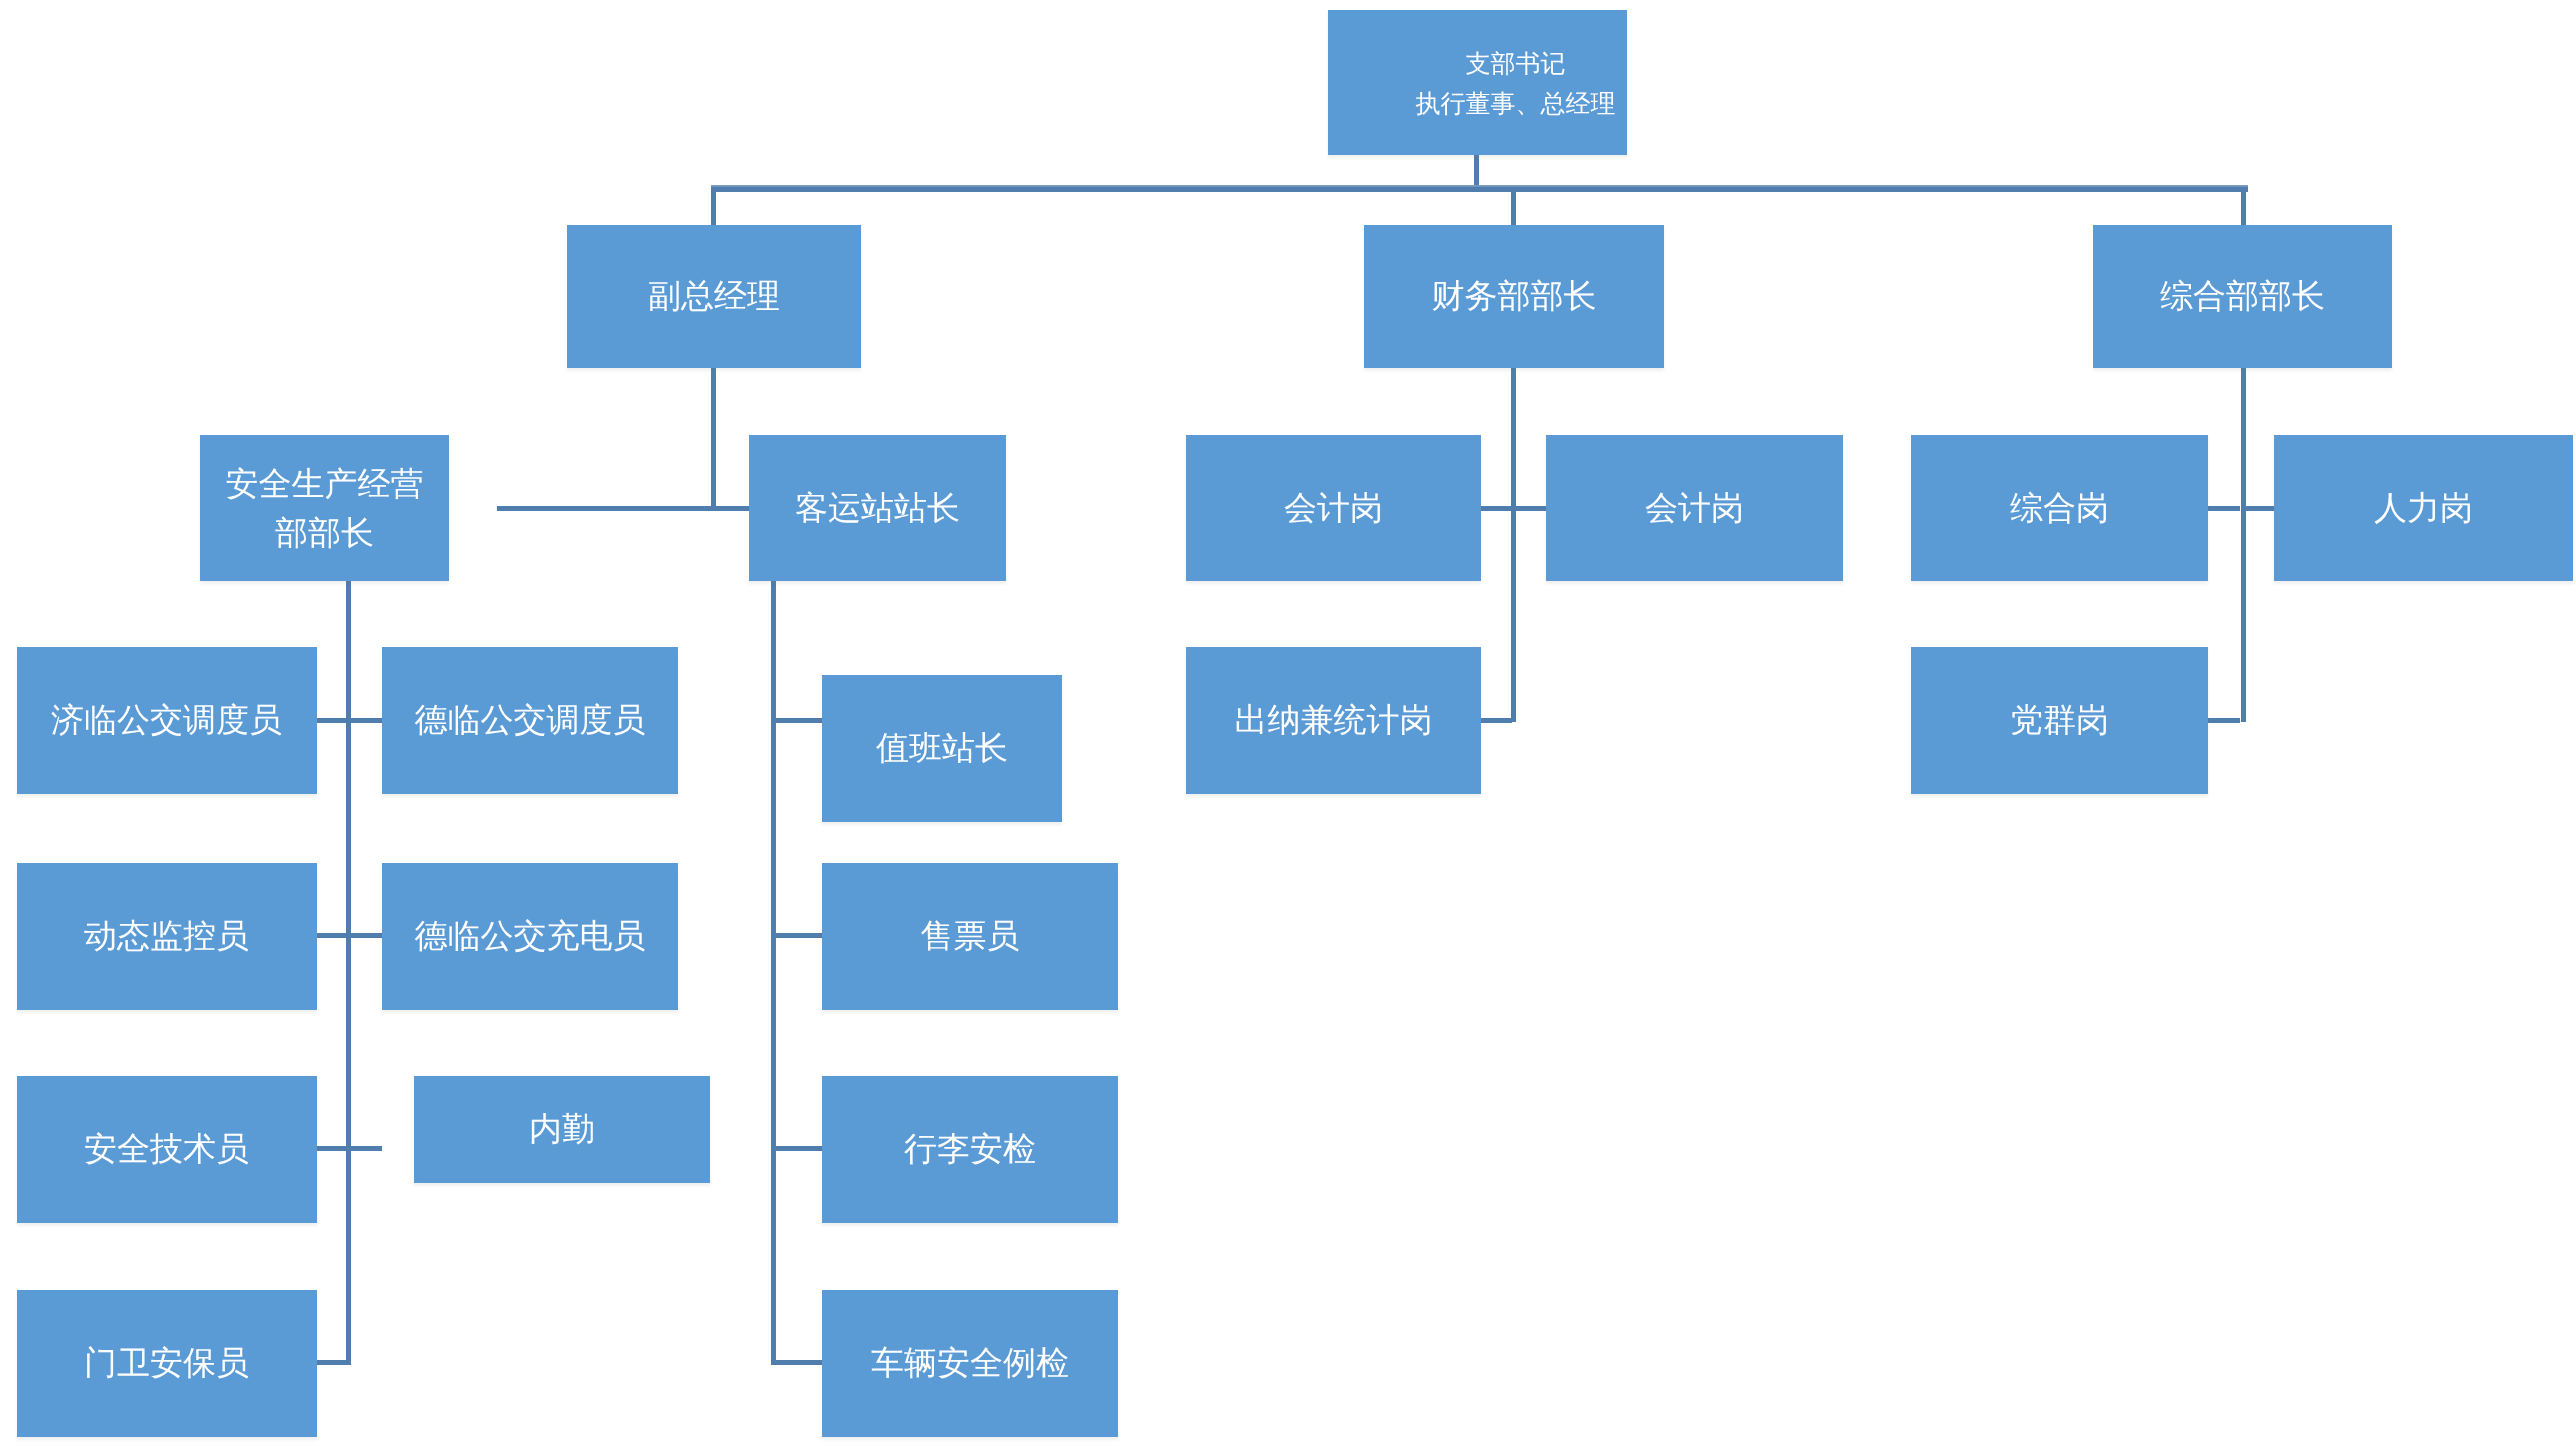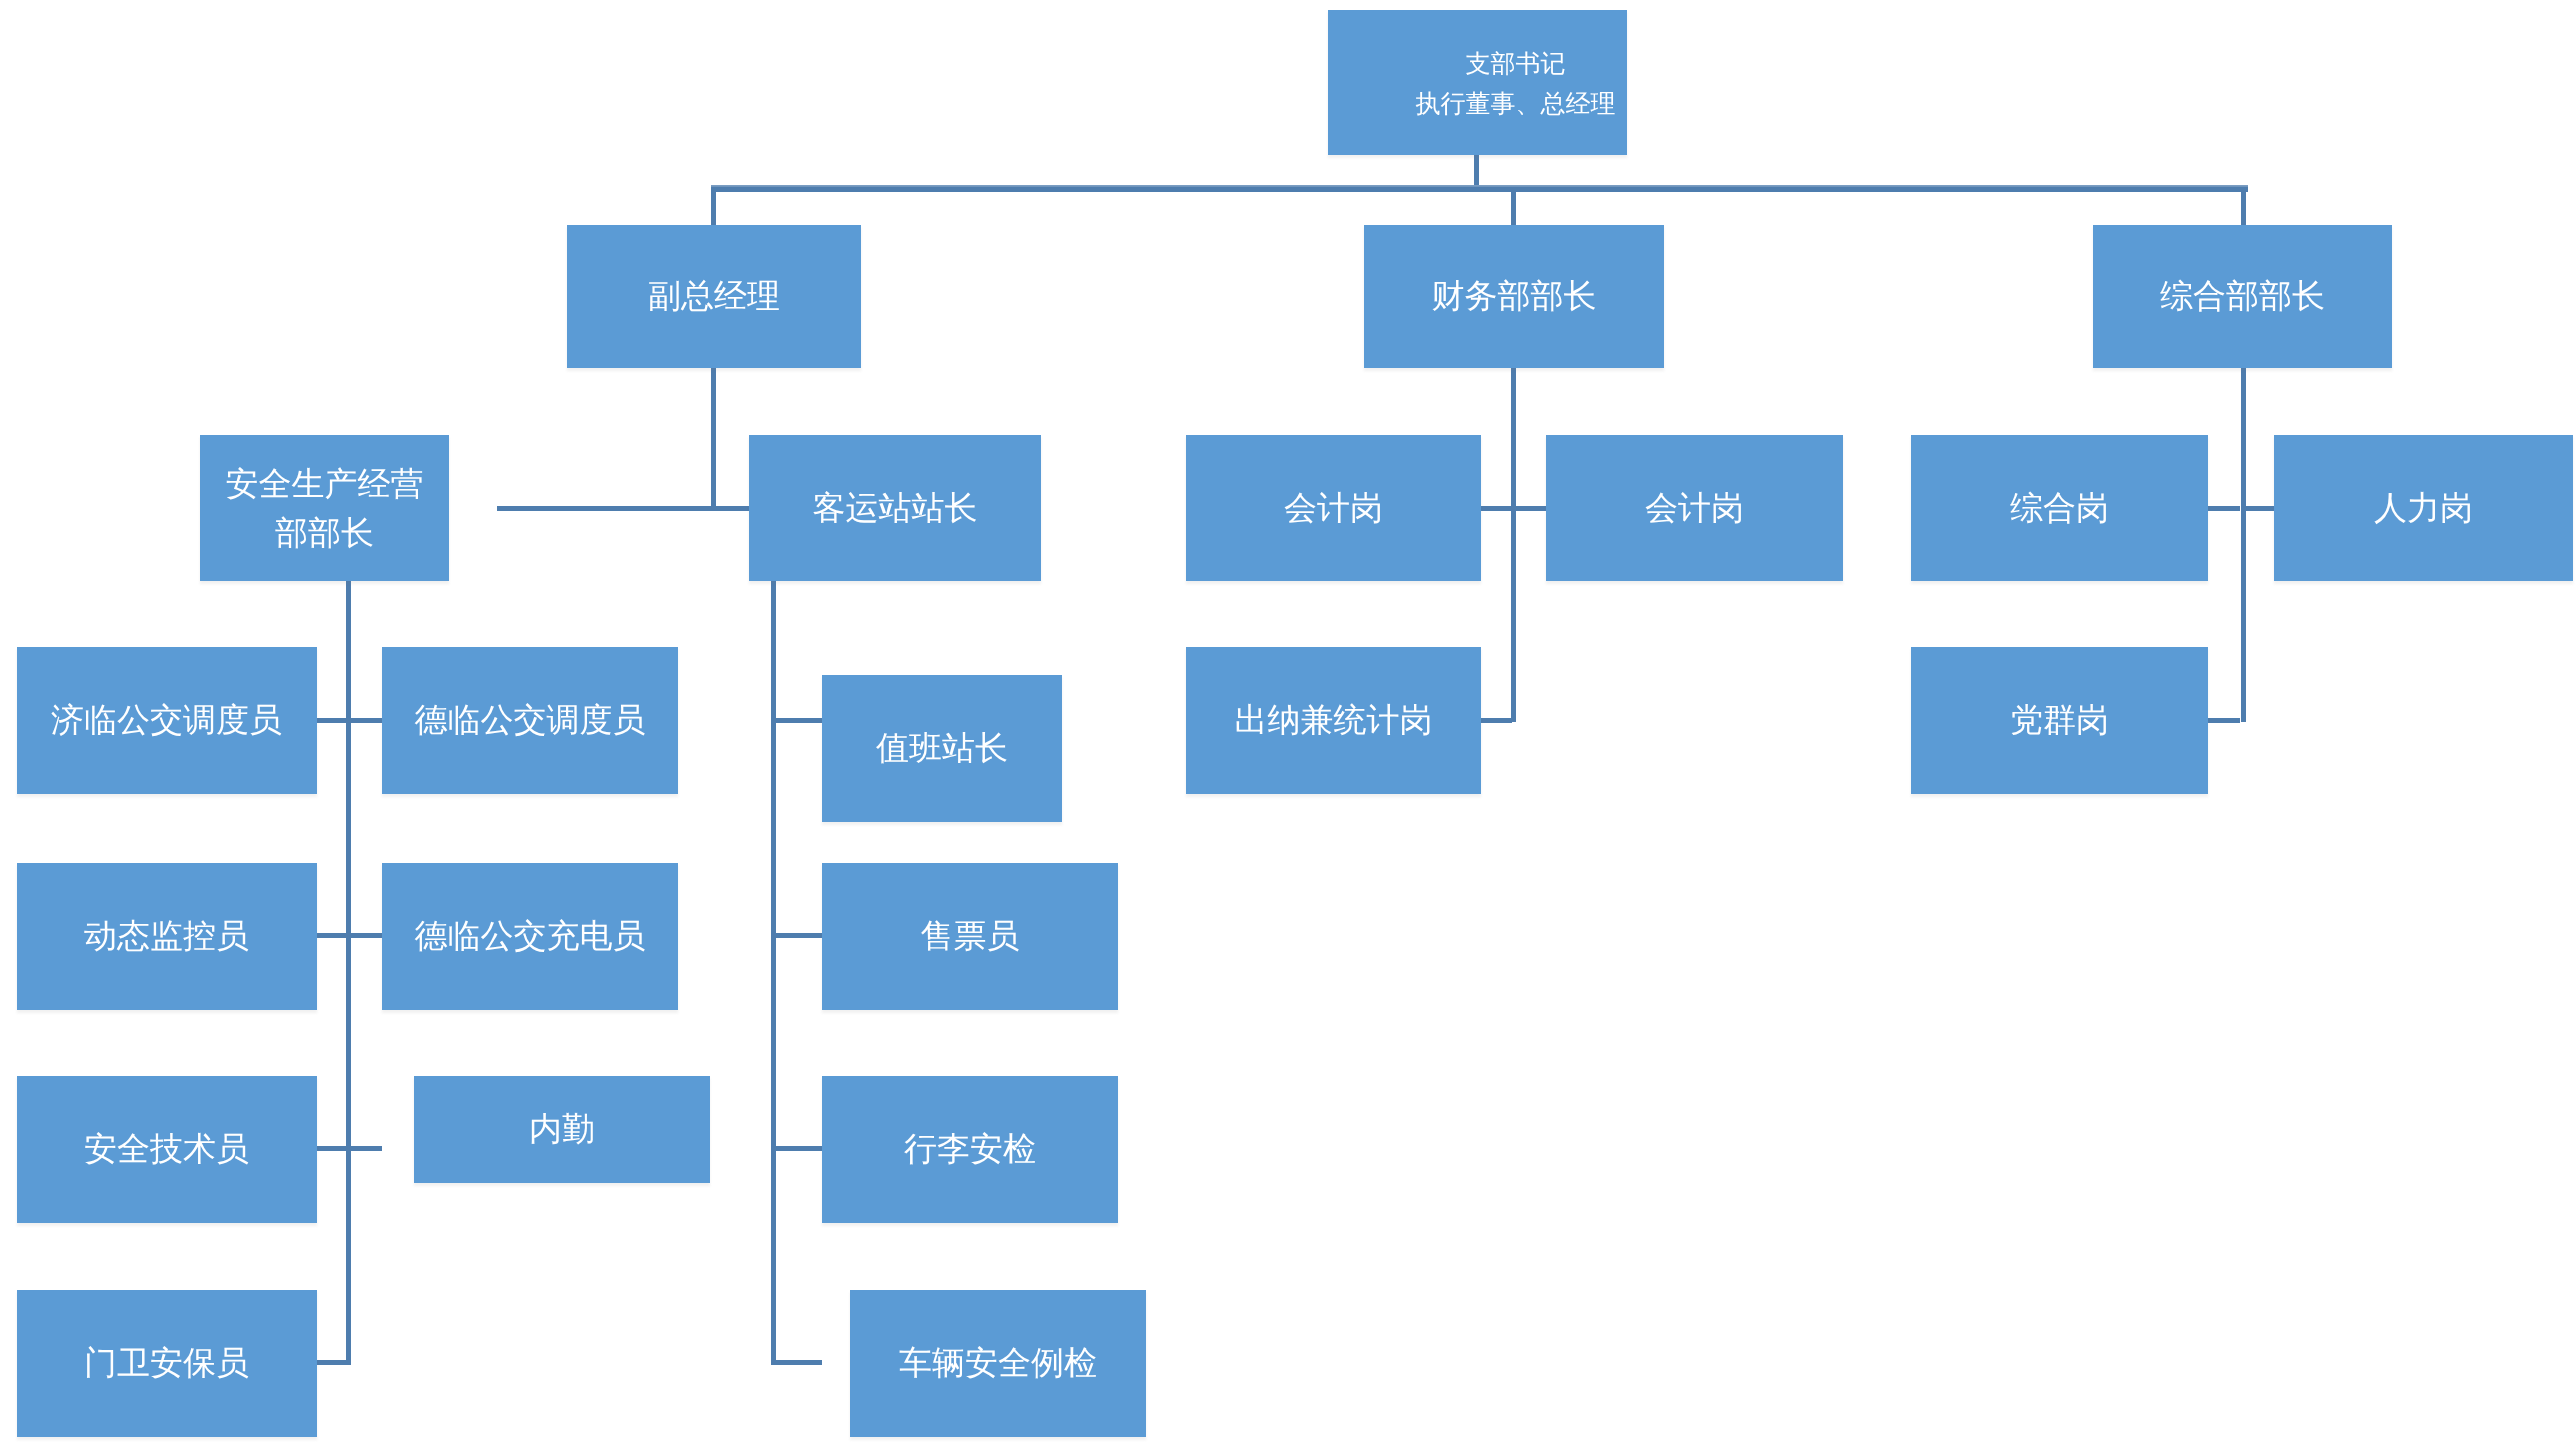--- a/index.html
+++ b/index.html
@@ -23,38 +23,38 @@
   .node .lbl{display:block;padding:0 11.6px;}
   .conn{position:absolute;background:var(--connector,#4e7dae);}
   .conn.bus{background:var(--connector,#4e7dae);box-shadow:inset 0 1.7px 0 rgba(255,255,255,0.25);}
 
   
   .n-root{left:1328px;top:10px;width:299px;height:145px;font-size:25px;line-height:1.6;justify-content:flex-end;}
   .n-deputy{left:567px;top:225px;width:294px;height:143px;}
   .n-finance{left:1364px;top:225px;width:300px;height:143px;}
   .n-general{left:2093px;top:225px;width:299px;height:143px;}
   .n-safety{left:200px;top:435px;width:249px;height:146px;line-height:1.5;}
-  .n-station{left:749px;top:435px;width:292px;height:146px;}
+  .n-station{left:749px;top:435px;width:257px;height:146px;}
   .n-acct1{left:1186px;top:435px;width:295px;height:146px;}
   .n-acct2{left:1546px;top:435px;width:297px;height:146px;}
   .n-genpost{left:1911px;top:435px;width:297px;height:146px;}
   .n-hr{left:2274px;top:435px;width:299px;height:146px;}
   .n-jilin{left:16.6px;top:647px;width:300px;height:147px;}
   .n-delindisp{left:382px;top:647px;width:296px;height:147px;}
   .n-duty{left:822px;top:675px;width:240px;height:147px;}
   .n-cashier{left:1186px;top:647px;width:295px;height:147px;}
   .n-party{left:1911px;top:647px;width:297px;height:147px;}
   .n-dynamic{left:16.6px;top:863px;width:300px;height:147px;}
   .n-charger{left:382px;top:863px;width:296px;height:147px;}
   .n-ticket{left:822px;top:863px;width:296px;height:147px;}
   .n-safetech{left:16.6px;top:1076px;width:300px;height:147px;}
   .n-clerk{left:382px;top:1076px;width:296px;height:107px;margin-left:32px;}
   .n-baggage{left:822px;top:1076px;width:296px;height:147px;}
   .n-gate{left:16.6px;top:1290px;width:300px;height:147px;}
-  .n-vehicle{left:822px;top:1290px;width:296px;height:147px;margin-left:28px;}
+  .n-vehicle{left:822px;top:1290px;width:296px;height:147px;}
 
   
   .c-root-drop{left:1474px;top:155px;width:5px;height:36px;}
   .c-bus{left:711px;top:185px;width:1537px;height:6.6px;}
   .c-drop-deputy{left:711px;top:190px;width:5px;height:35px;}
   .c-drop-finance{left:1511px;top:190px;width:5px;height:35px;}
   .c-drop-general{left:2241px;top:190px;width:5px;height:35px;}
 
   .c-deputy-down{left:711px;top:368px;width:5px;height:142px;}
   .c-deputy-tee{left:497px;top:506px;width:252px;height:5px;}

